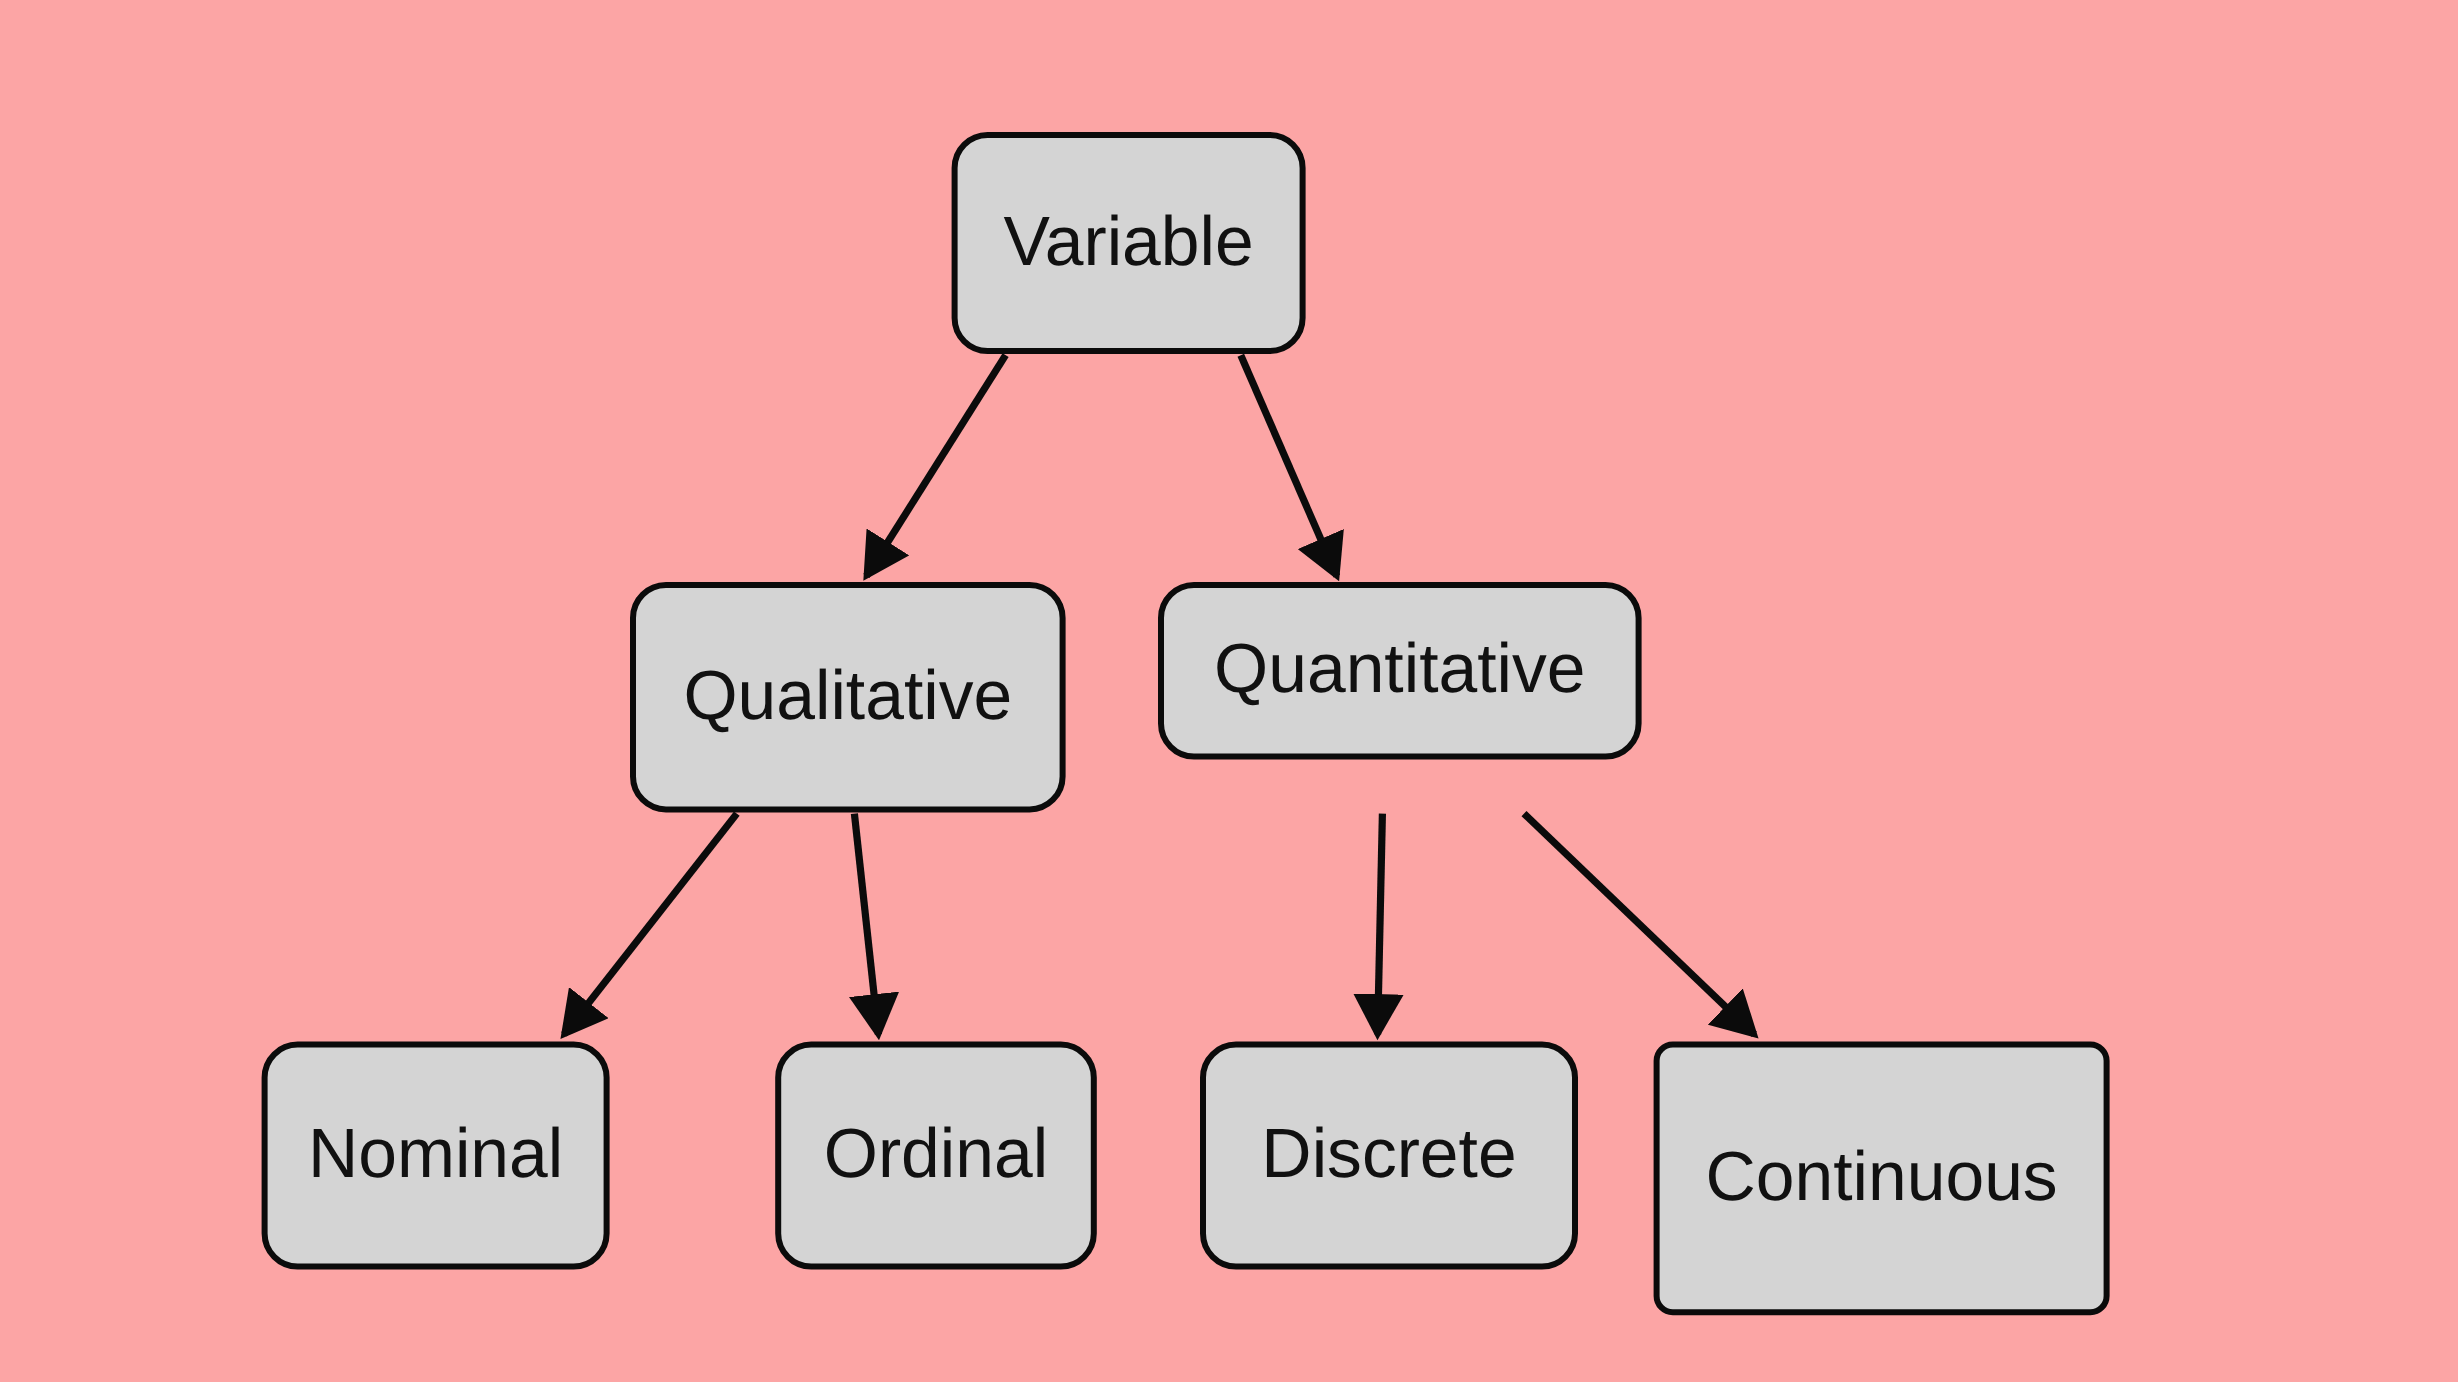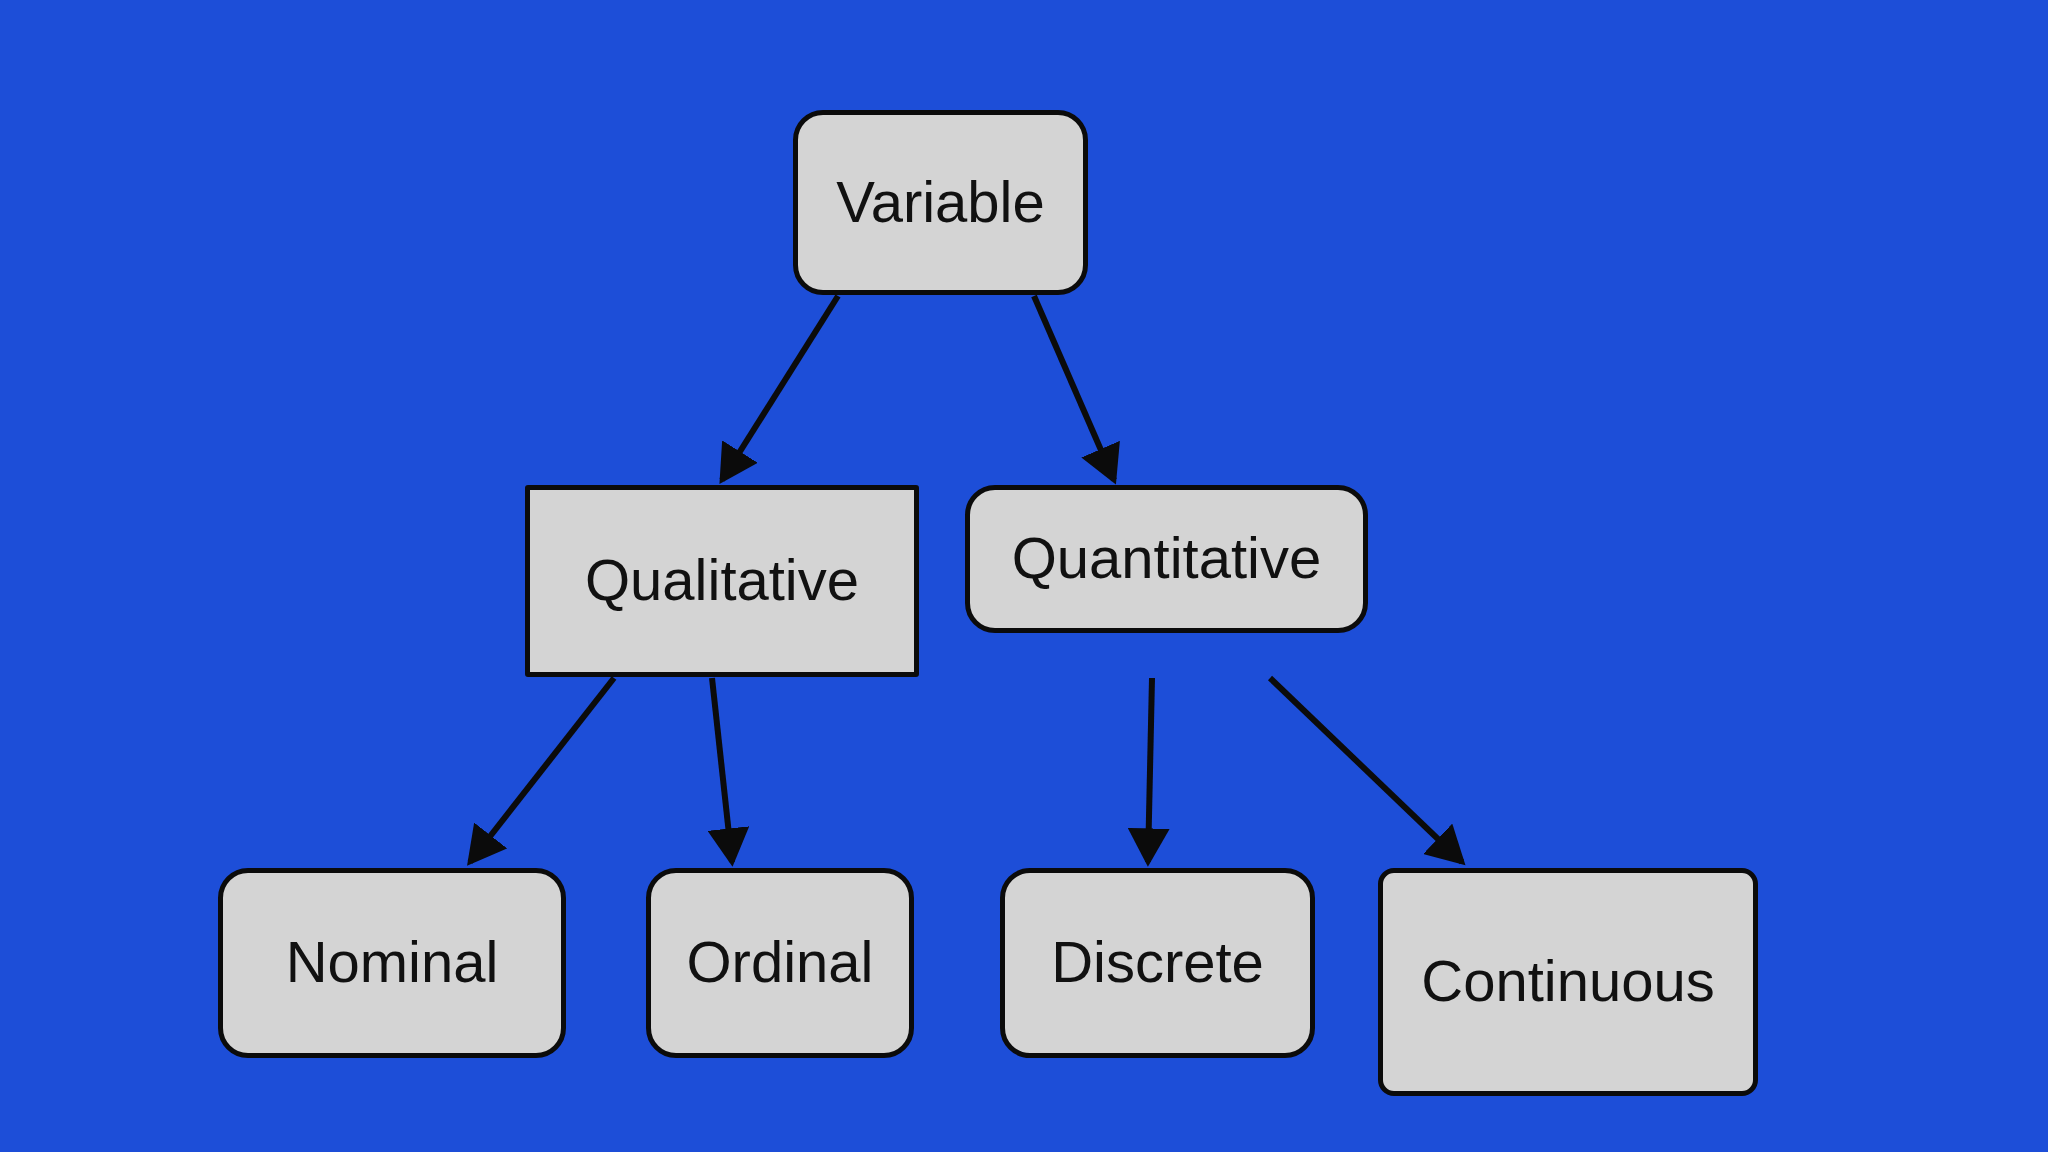--- a/index.html
+++ b/index.html
@@ -11,21 +11,21 @@
   body {
     width: 2048px;
     height: 1152px;
     overflow: hidden;
     font-family: "Liberation Sans", sans-serif;
   }
   #diagram-root {
     position: relative;
     width: 2048px;
     height: 1152px;
-    background: #1d4ed8;
+    background: #fca5a5;
   }
   #edge-layer {
     position: absolute;
     left: 0;
     top: 0;
     width: 2048px;
     height: 1152px;
   }
   .node {
     position: absolute;
@@ -70,27 +70,27 @@
         <line x1="712" y1="678" x2="732" y2="862" stroke="#0b0b0b" stroke-width="6" stroke-linecap="butt" marker-end="url(#arrowhead)"></line>
         <line x1="1152" y1="678" x2="1148" y2="862" stroke="#0b0b0b" stroke-width="6" stroke-linecap="butt" marker-end="url(#arrowhead)"></line>
         <line x1="1270" y1="678" x2="1462" y2="862" stroke="#0b0b0b" stroke-width="6" stroke-linecap="butt" marker-end="url(#arrowhead)"></line>
       </g>
   </svg>
 
   <div id="node-group">
       <div class="node node-root" style="left: 793px; top: 110px; width: 295px; height: 185px; background: rgb(212, 212, 212); border-color: rgb(11, 11, 11); border-width: 5px; border-radius: 30px; color: rgb(17, 17, 17);">
         <span class="node-label">Variable</span>
       </div>
-      <div class="node node-mid" style="left: 525px; top: 485px; width: 394px; height: 192px; background: rgb(212, 212, 212); border-color: rgb(11, 11, 11); border-width: 5px; border-radius: 3px; color: rgb(17, 17, 17);">
+      <div class="node node-mid" style="left: 525px; top: 485px; width: 363px; height: 192px; background: rgb(212, 212, 212); border-color: rgb(11, 11, 11); border-width: 5px; border-radius: 30px; color: rgb(17, 17, 17);">
         <span class="node-label">Qualitative</span>
       </div>
       <div class="node node-mid" style="left: 965px; top: 485px; width: 403px; height: 148px; background: rgb(212, 212, 212); border-color: rgb(11, 11, 11); border-width: 5px; border-radius: 30px; color: rgb(17, 17, 17);">
         <span class="node-label">Quantitative</span>
       </div>
-      <div class="node node-leaf" style="left: 218px; top: 868px; width: 348px; height: 190px; background: rgb(212, 212, 212); border-color: rgb(11, 11, 11); border-width: 5px; border-radius: 30px; color: rgb(17, 17, 17);">
+      <div class="node node-leaf" style="left: 218px; top: 868px; width: 290px; height: 190px; background: rgb(212, 212, 212); border-color: rgb(11, 11, 11); border-width: 5px; border-radius: 30px; color: rgb(17, 17, 17);">
         <span class="node-label">Nominal</span>
       </div>
       <div class="node node-leaf" style="left: 598px; top: 868px; width: 268px; height: 190px; background: rgb(212, 212, 212); border-color: rgb(11, 11, 11); border-width: 5px; border-radius: 30px; color: rgb(17, 17, 17); margin-left: 48px;">
         <span class="node-label">Ordinal</span>
       </div>
       <div class="node node-leaf" style="left: 1000px; top: 868px; width: 315px; height: 190px; background: rgb(212, 212, 212); border-color: rgb(11, 11, 11); border-width: 5px; border-radius: 30px; color: rgb(17, 17, 17);">
         <span class="node-label">Discrete</span>
       </div>
       <div class="node node-leaf" style="left: 1378px; top: 868px; width: 380px; height: 228px; background: rgb(212, 212, 212); border-color: rgb(11, 11, 11); border-width: 5px; border-radius: 16px; color: rgb(17, 17, 17);">
         <span class="node-label">Continuous</span>

